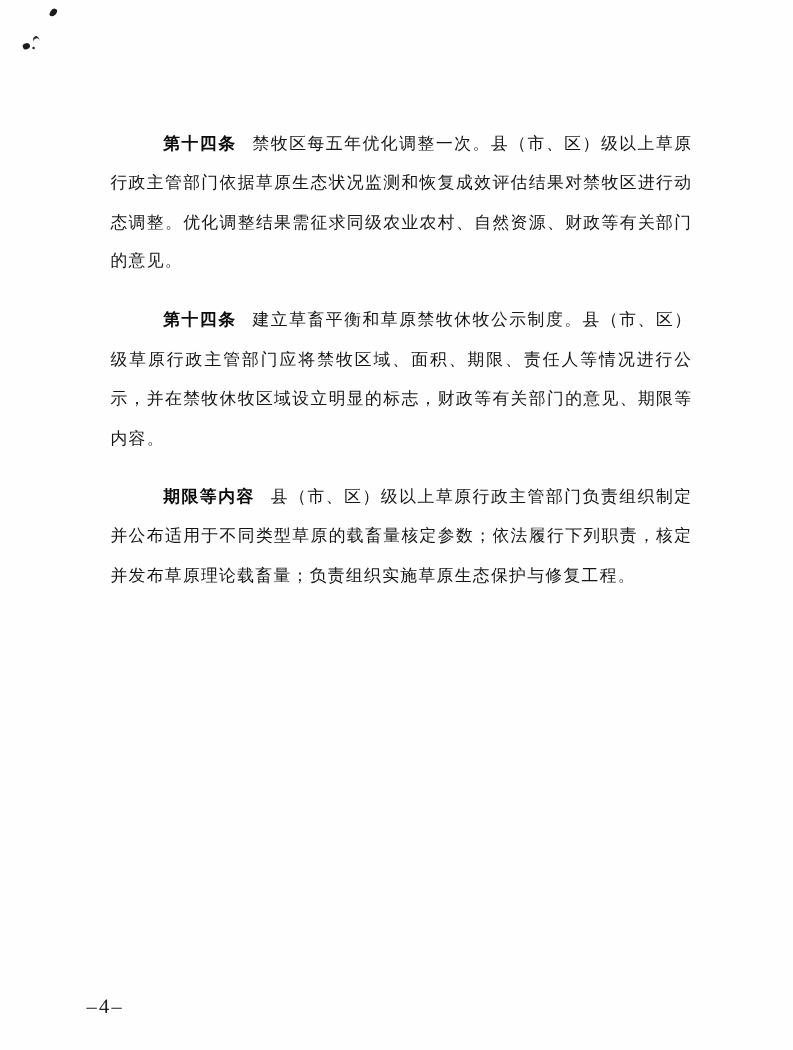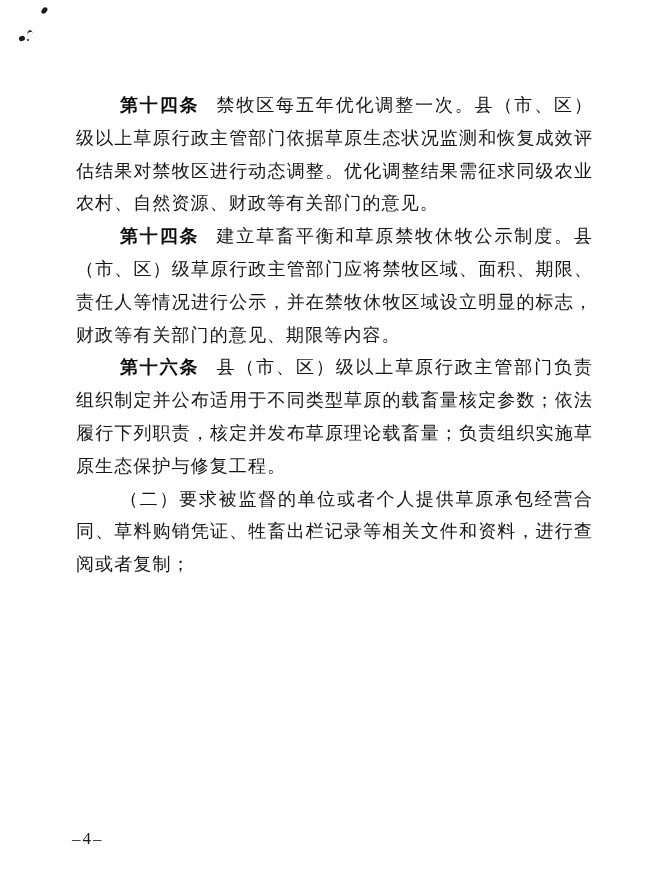--- a/index.html
+++ b/index.html
@@ -43,27 +43,28 @@
     border-radius: 50%;
   }
   
   .text-block {
     position: absolute;
     left: 76px;
     top: 89px;
     width: 517px;
   }
   .text-block p {
-    margin: 0;
-    font-size: 18px;
+    margin: 16px;
+    font-size: 14px;
     line-height: 32.8px;
     letter-spacing: 1.1px;
     text-align: justify;
     text-justify: inter-character;
     text-indent: 44px;
+    font-family: Liberation Mono, monospace;
   }
   .art-heading {
     font-weight: bold;
     color: #0c0c0c;
   }
   .art-heading:not(:empty) {
     margin-right: 0.95em;
   }
   .page-number {
     position: absolute;
@@ -80,19 +81,18 @@
 <div class="page">
 
   <span class="ink-mark m1"></span>
   <span class="ink-mark m2"></span>
   <span class="ink-mark m3"></span>
   <span class="ink-mark m4"></span>
 
   <main class="text-block">
     <p><b class="art-heading">第十四条</b><span>禁牧区每五年优化调整一次。县（市、区）级以上草原行政主管部门依据草原生态状况监测和恢复成效评估结果对禁牧区进行动态调整。优化调整结果需征求同级农业农村、自然资源、财政等有关部门的意见。</span></p>
     <p><b class="art-heading">第十四条</b><span>建立草畜平衡和草原禁牧休牧公示制度。县（市、区）级草原行政主管部门应将禁牧区域、面积、期限、责任人等情况进行公示，并在禁牧休牧区域设立明显的标志，财政等有关部门的意见、期限等内容。</span></p>
-    <p><b class="art-heading">第十六条</b><span>县（市、区）级以上草原行政主管部门负责组织制定并公布适用于不同类型草原的载畜量核定参数；依法履行下列职责，核定并发布草原理论载畜量；负责组织实施草原生态保护与修复工程。</span></p>
-    <p><b class="art-heading"></b><span>（二）要求被监督的单位或者个人提供草原承包经营合同、草料购销凭证、牲畜出栏记录等相关文件和资料，进行查阅或者复制；</span></p>
+    <p><b class="art-heading">期限等内容</b><span>县（市、区）级以上草原行政主管部门负责组织制定并公布适用于不同类型草原的载畜量核定参数；依法履行下列职责，核定并发布草原理论载畜量；负责组织实施草原生态保护与修复工程。</span></p>
   </main>
 
   <div class="page-number">–4–</div>
 
 </div>
 
 </body></html>

